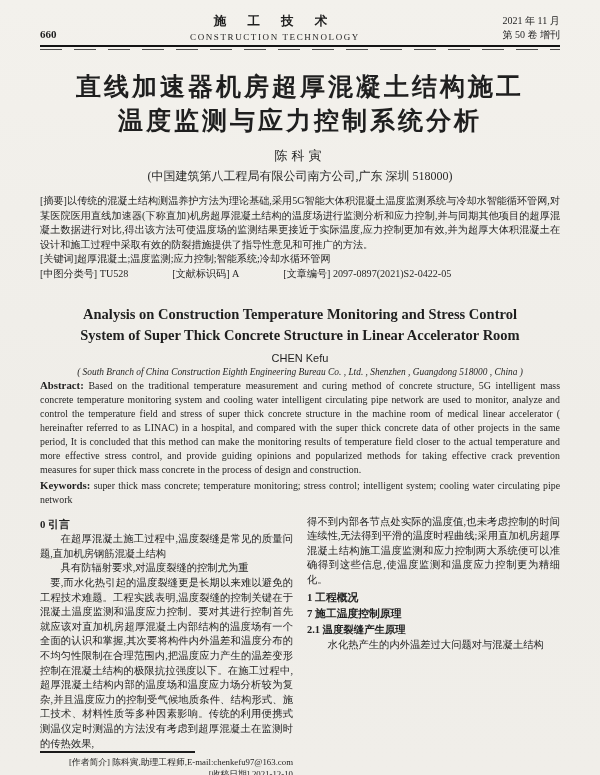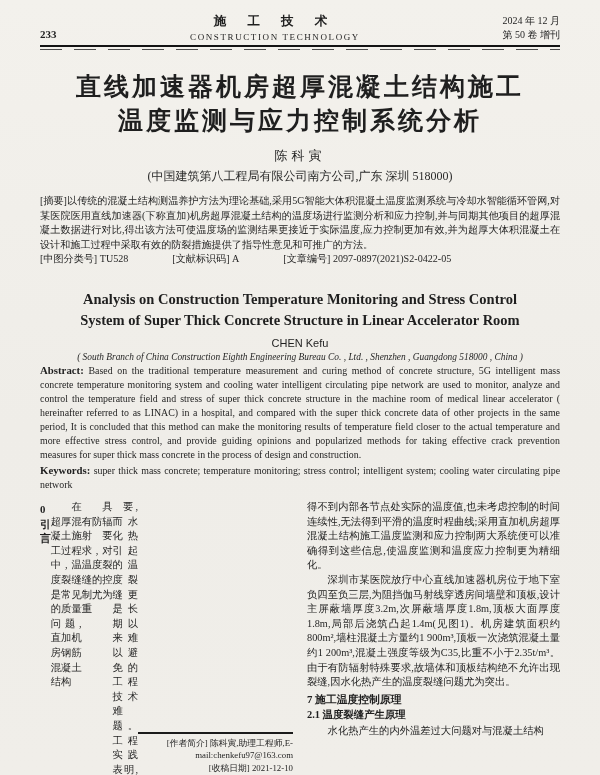--- a/index.html
+++ b/index.html
@@ -48,53 +48,54 @@
   .abs-en{margin:1px 0 0 0;font-size:9.9px;line-height:14px;text-align:justify;}
   .abs-en .lbl{font-weight:bold;font-size:10.8px;}
   
   .cols{display:flex;gap:14px;margin-top:8px;flex:1;min-height:0;overflow:hidden;}
   .col{width:253px;font-size:10.3px;line-height:14.6px;text-align:justify;}
   .col p{margin:0;}
   .col h3{margin:2px 0 1px 0;font-size:10.8px;font-weight:bold;}
   .col h4{margin:2px 0 1px 0;font-size:10.4px;font-weight:bold;}
   .ind{text-indent:2em;}
   .ind1{text-indent:1em;}
-  .left-col{display:flex;}
+  .left-col{display:flex;flex-direction:column;}
   .footnote{margin-top:auto;font-size:8.8px;line-height:12.5px;text-align:right;padding-bottom:1px;}
   .fn-rule{width:155px;height:1.6px;background:#1b1b1b;margin-bottom:3px;}
 </style>
 </head>
 <body>
 
 <div class="page">
 
   <header class="hdr">
-    <div class="hdr-left">233</div>
+    <div class="hdr-left">660</div>
     <div class="hdr-center">
       <div class="j-cn">施 工 技 术</div>
       <div class="j-en">CONSTRUCTION TECHNOLOGY</div>
     </div>
     <div class="hdr-right">
-      <div>2024 年 12 月</div>
+      <div>2021 年 11 月</div>
       <div>第 50 卷  增刊</div>
     </div>
   </header>
   <div class="rule-main"></div>
   <div class="rule-sub"></div>
 
   <h1 class="title-cn">
     <span>直线加速器机房超厚混凝土结构施工</span>
     <span>温度监测与应力控制系统分析</span>
   </h1>
 
   <div class="author-cn">陈科寅</div>
   <div class="affil-cn">(中国建筑第八工程局有限公司南方公司,广东  深圳  518000)</div>
 
   <div class="meta">
     <p><span class="b">[摘要]</span><span>以传统的混凝土结构测温养护方法为理论基础,采用5G智能大体积混凝土温度监测系统与冷却水智能循环管网,对某医院医用直线加速器(下称直加)机房超厚混凝土结构的温度场进行监测分析和应力控制,并与同期其他项目的超厚混凝土数据进行对比,得出该方法可使温度场的监测结果更接近于实际温度,应力控制更加有效,并为超厚大体积混凝土在设计和施工过程中采取有效的防裂措施提供了指导性意见和可推广的方法。</span></p>
+    <p><span class="b">[关键词]</span><span>超厚混凝土;温度监测;应力控制;智能系统;冷却水循环管网</span></p>
     <p class="clc-row">
       <span class="cell"><span class="b">[中图分类号] </span><span>TU528</span></span>
       <span class="cell"><span class="b">[文献标识码] </span><span>A</span></span>
       <span class="cell"><span class="b">[文章编号] </span><span>2097-0897(2021)S2-0422-05</span></span>
     </p>
   </div>
 
   <h2 class="title-en">
     <span>Analysis on Construction Temperature Monitoring and Stress Control</span>
     <span>System of Super Thick Concrete Structure in Linear Accelerator Room</span>
@@ -114,20 +115,20 @@
       <p class="ind1">要,而水化热引起的温度裂缝更是长期以来难以避免的工程技术难题。工程实践表明,温度裂缝的控制关键在于混凝土温度监测和温度应力控制。要对其进行控制首先就应该对直加机房超厚混凝土内部结构的温度场有一个全面的认识和掌握,其次要将构件内外温差和温度分布的不均匀性限制在合理范围内,把温度应力产生的温差变形控制在混凝土结构的极限抗拉强度以下。在施工过程中,超厚混凝土结构内部的温度场和温度应力场分析较为复杂,并且温度应力的控制受气候地质条件、结构形式、施工技术、材料性质等多种因素影响。传统的利用便携式测温仪定时测温的方法没有考虑到超厚混凝土在监测时的传热效果,</p>
       <div class="footnote">
         <div class="fn-rule"></div>
         <div>[作者简介] 陈科寅,助理工程师,E-mail:chenkefu97@163.com</div>
         <div>[收稿日期] 2021-12-10</div>
       </div>
     </div>
 
     <div class="col">
       <p>得不到内部各节点处实际的温度值,也未考虑控制的时间连续性,无法得到平滑的温度时程曲线;采用直加机房超厚混凝土结构施工温度监测和应力控制两大系统便可以准确得到这些信息,使温度监测和温度应力控制更为精细化。</p>
-      <p class="ind">深圳市某医院放疗中心直线加速器机房位于地下室负四至负三层,为阻挡伽马射线穿透房间墙壁和顶板,设计主屏蔽墙厚度3.2m,次屏蔽墙厚度1.8m,顶板大面厚度1.8m,局部后浇筑凸起1.4m(见图1)。机房建筑面积约800m²,墙柱混凝土方量约1 900m³,顶板一次浇筑混凝土量约1 200m³,混凝土强度等级为C35,比重不小于2.35t/m³。由于有防辐射特殊要求,故墙体和顶板结构绝不允许出现裂缝,因水化热产生的温度裂缝问题尤为突出。</p>
+      <h3>1  工程概况</h3>
       <h3>7  施工温度控制原理</h3>
       <h4>2.1  温度裂缝产生原理</h4>
       <p class="ind">水化热产生的内外温差过大问题对与混凝土结构</p>
     </div>
 
   </div>
 </div>
 
 </body></html>

